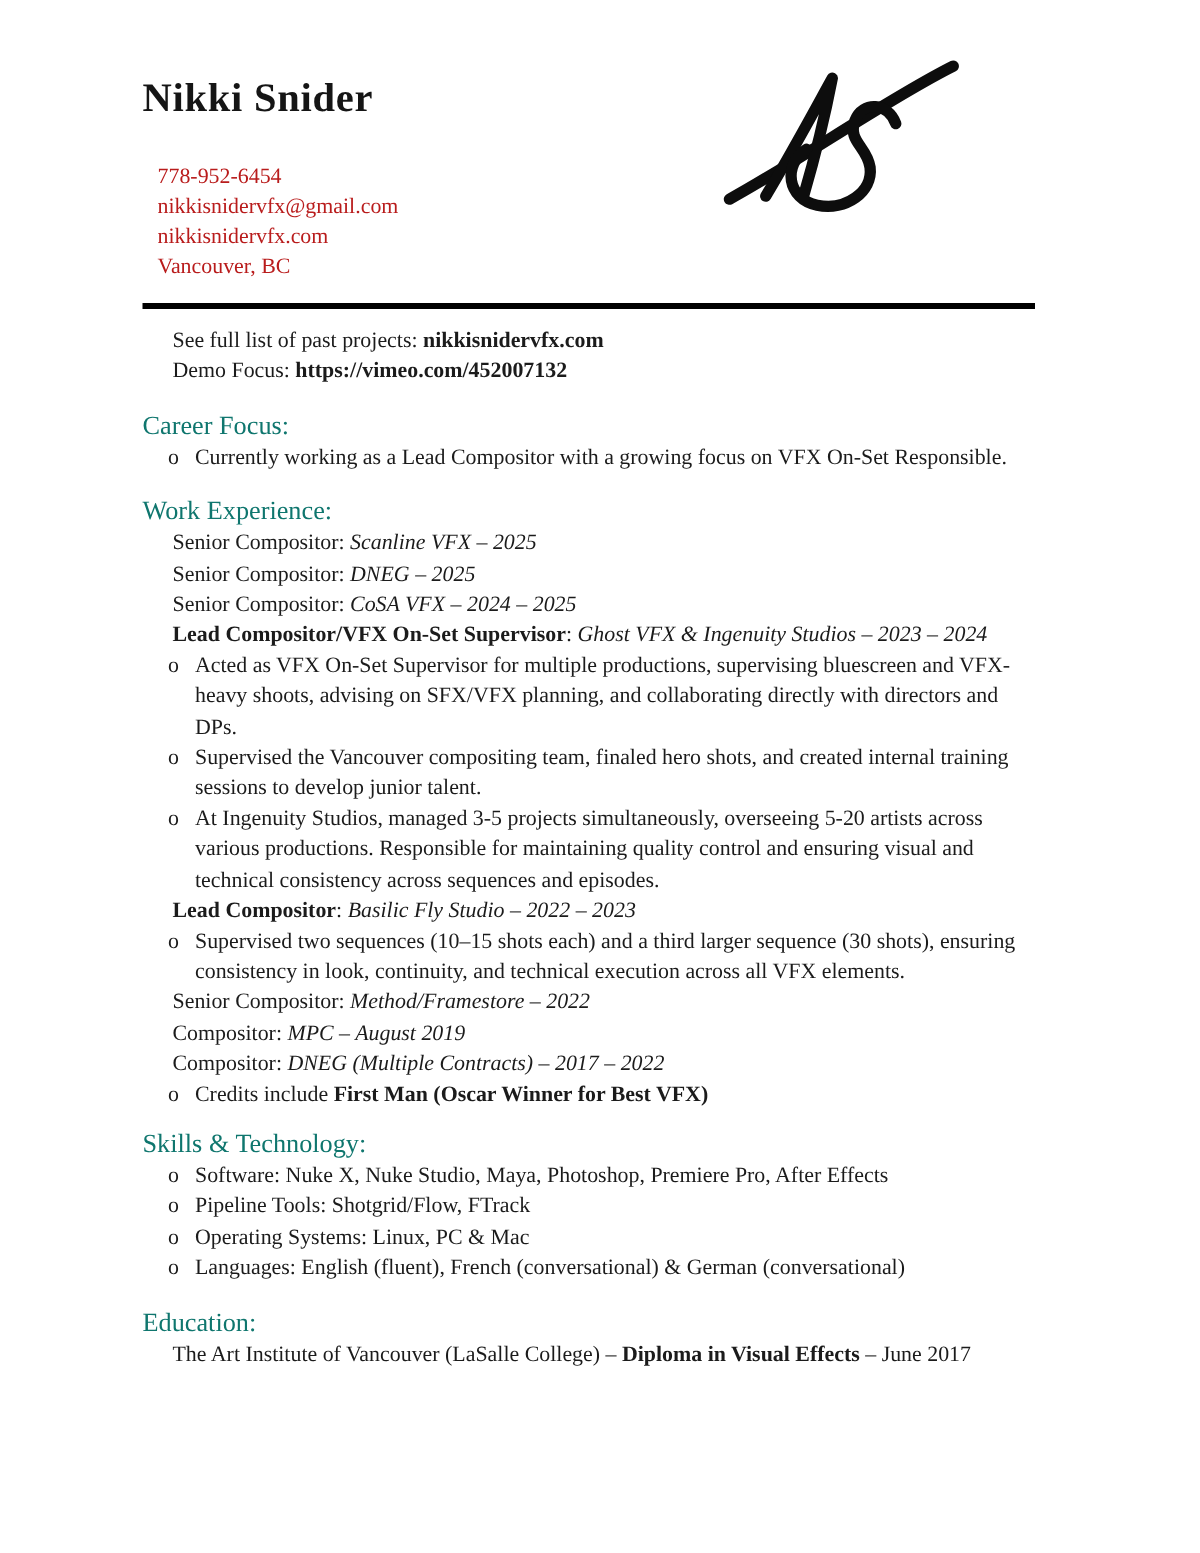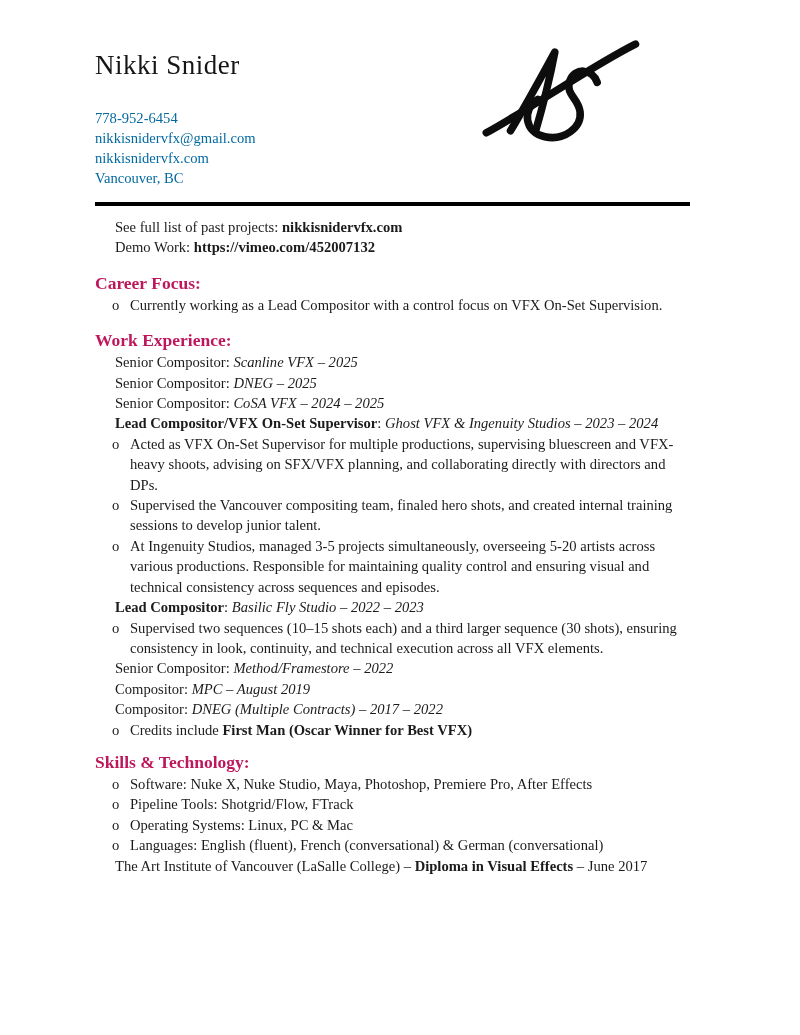--- a/index.html
+++ b/index.html
@@ -10,52 +10,53 @@
     color: #1b1b1b;
     overflow: hidden;
   }
   .page {
     position: relative;
     width: 800px; height: 1035px;
     padding: 50px 107px 0 95px;
   }
   .name {
     font-size: 27px;
-    font-weight: 400;
+    font-weight: 700;
     letter-spacing: 0.5px;
     color: #151515;
   }
   .contact {
     margin-top: 27px;
     font-size: 14.6px;
     line-height: 20px;
-    color: #0369a1;
+    color: #b91c1c;
+    margin-left: 10px;
   }
   .monogram {
     position: absolute;
     left: 478px; top: 34px;
     width: 192px; height: 126px;
   }
   .rule {
     margin-top: 14px;
     width: 595px; height: 4px;
     background: #000000;
   }
   .intro { margin-top: 11px; }
   .line {
     font-size: 14.6px;
     line-height: 20.4px;
     margin-left: 20px;
   }
   .h {
     font-size: 17.5px;
-    font-weight: 700;
+    font-weight: 400;
     line-height: 24px;
     margin-top: 13px;
-    color: #be185d;
+    color: #0f766e;
   }
   .h.gap-lg { margin-top: 10px; }
   .sec { margin-top: 0; }
   .bullet {
     display: flex;
     font-size: 14.6px;
     line-height: 20.4px;
   }
   .marker {
     flex: 0 0 auto;
@@ -96,29 +97,29 @@
     </div>
 
     <div class="rule"></div>
   </div>
 
   <div class="intro">
     <div class="line">
       <span>See full list of past projects: </span><span class="b">nikkisnidervfx.com</span>
     </div>
     <div class="line">
-      <span>Demo Work: </span><span class="b">https://vimeo.com/452007132</span>
+      <span>Demo Focus: </span><span class="b">https://vimeo.com/452007132</span>
     </div>
   </div>
 
   <div class="sec">
     <div class="h">Career Focus:</div>
     <div class="bullet">
       <span class="marker">o</span>
-      <span class="btxt">Currently working as a Lead Compositor with a control focus on VFX On-Set Supervision.</span>
+      <span class="btxt">Currently working as a Lead Compositor with a growing focus on VFX On-Set Responsible.</span>
     </div>
   </div>
 
   <div class="sec">
     <div class="h">Work Experience:</div>
 
     <div class="line">
       <span>Senior Compositor: </span><span class="it">Scanline VFX – 2025</span>
     </div>
 
@@ -185,18 +186,19 @@
       <span class="marker">o</span>
       <span class="btxt">Operating Systems: Linux, PC &amp; Mac</span>
     </div>
     <div class="bullet">
       <span class="marker">o</span>
       <span class="btxt">Languages: English (fluent), French (conversational) &amp; German (conversational)</span>
     </div>
   </div>
 
   <div class="sec">
+    <div class="h">Education:</div>
     <div class="line">
       <span>The Art Institute of Vancouver (LaSalle College) – </span><span class="b">Diploma in Visual Effects</span><span> – June 2017</span>
     </div>
   </div>
 
 </div>
 
 </body></html>

